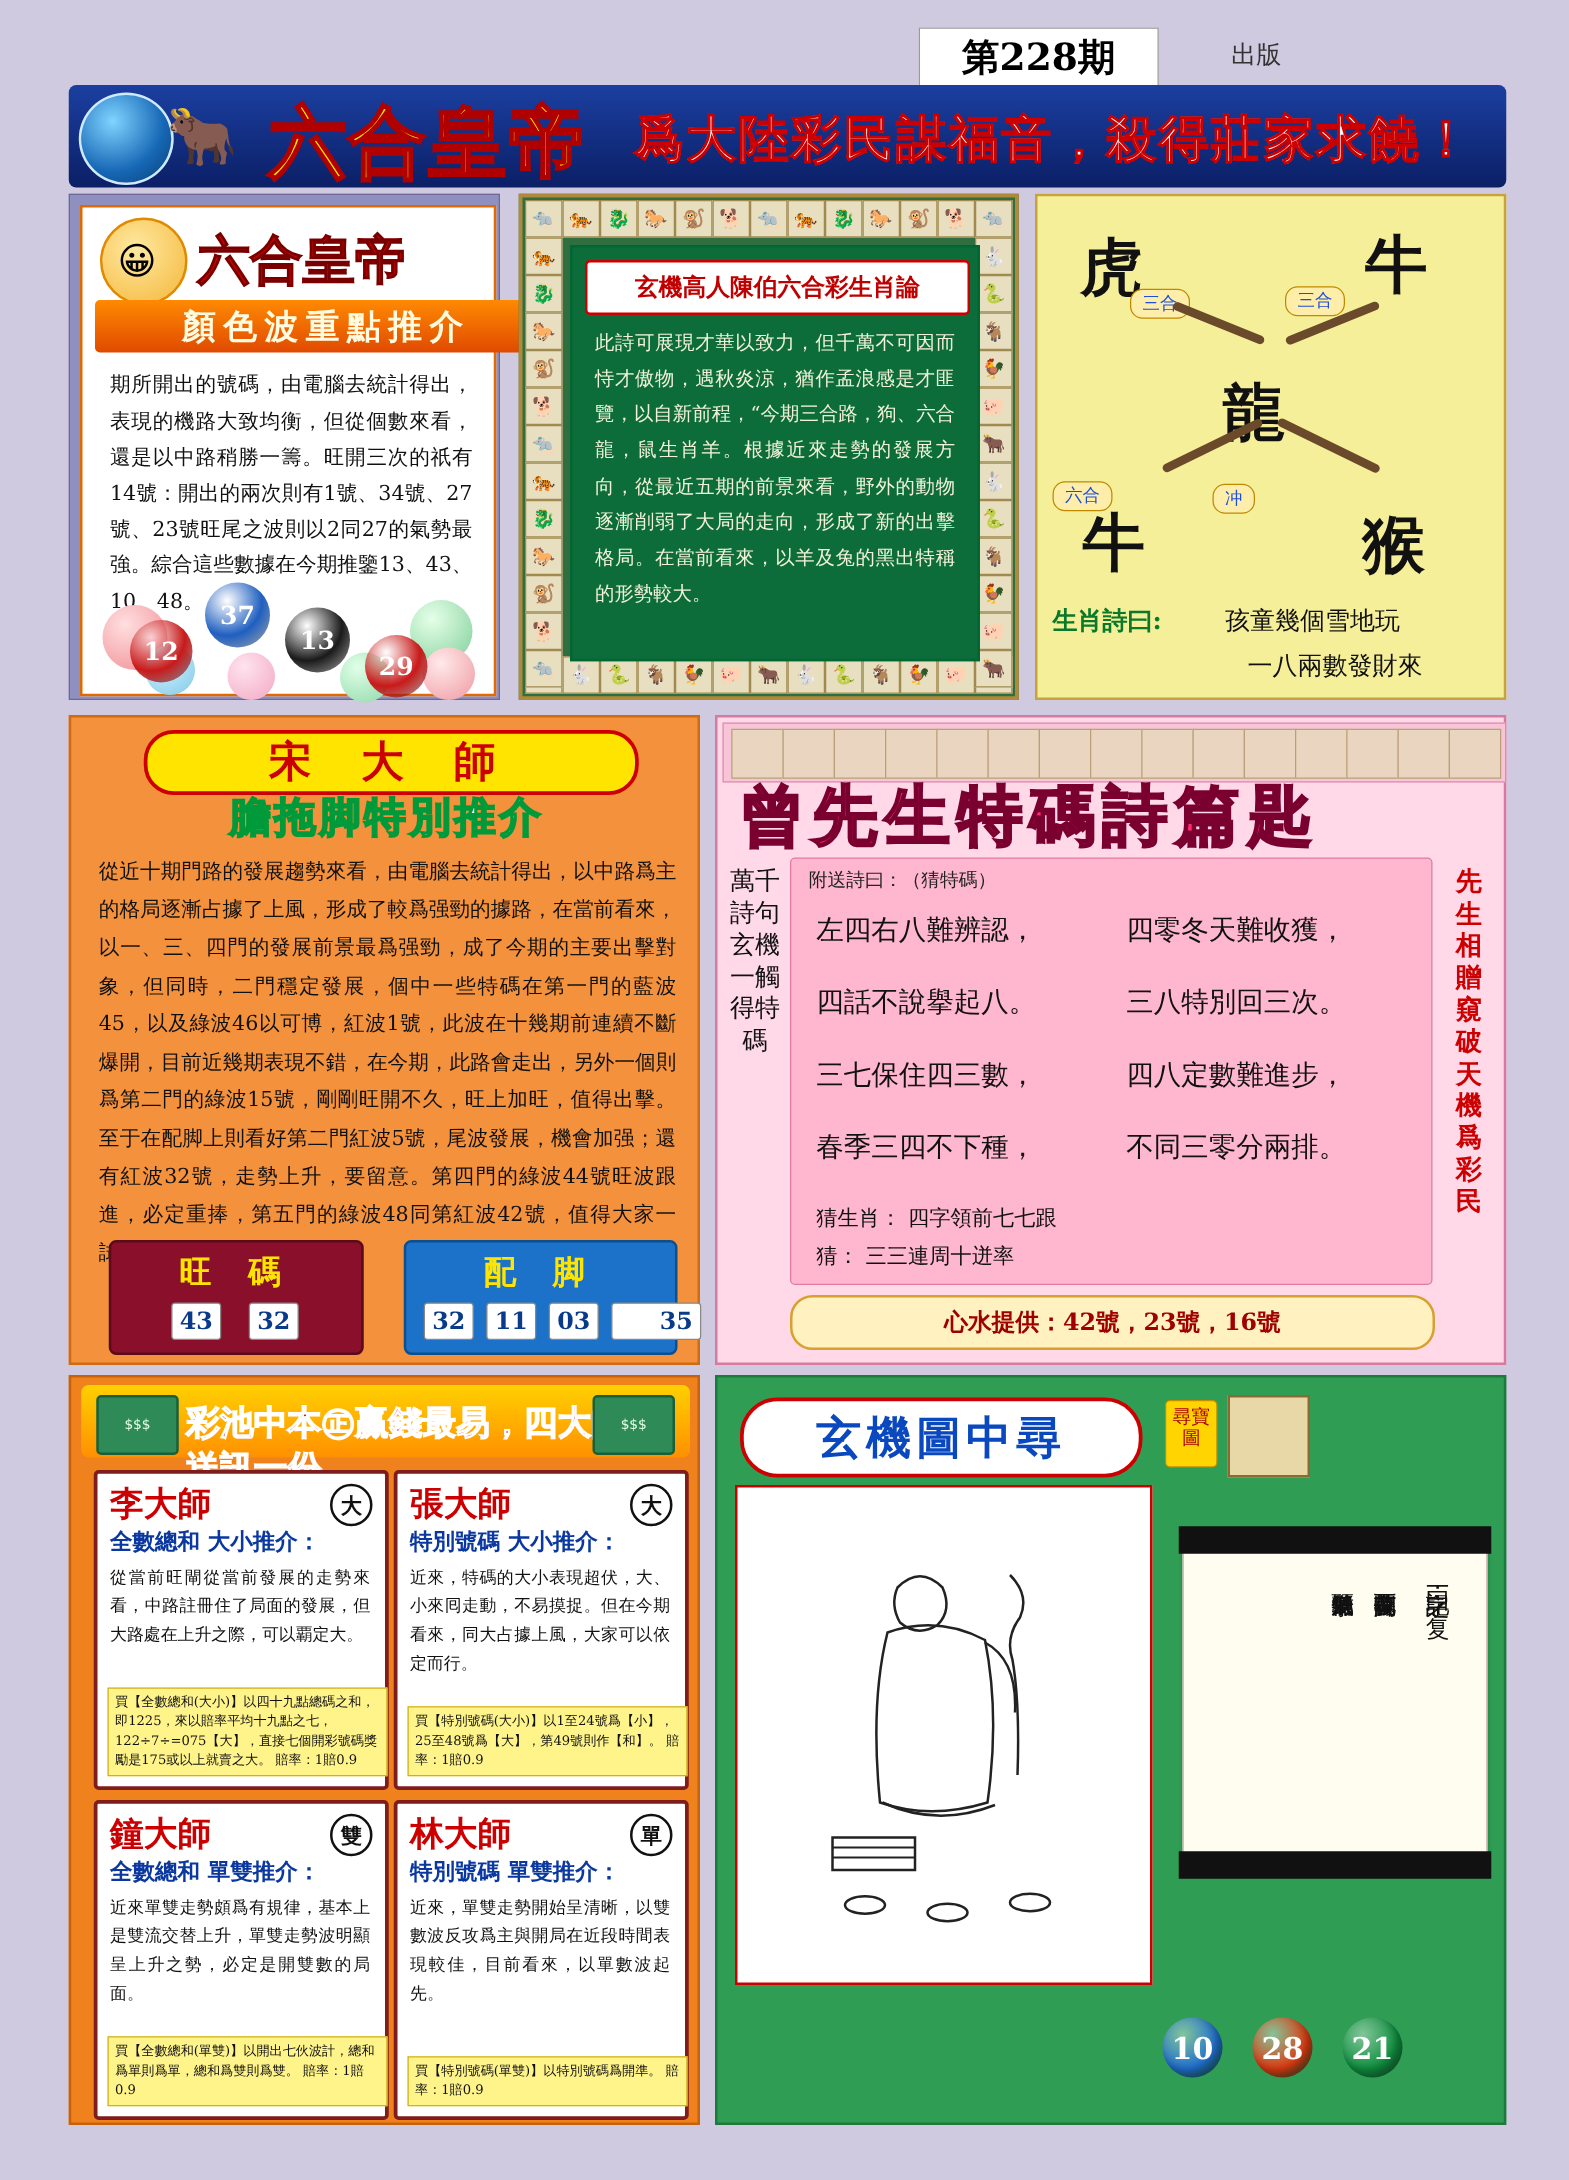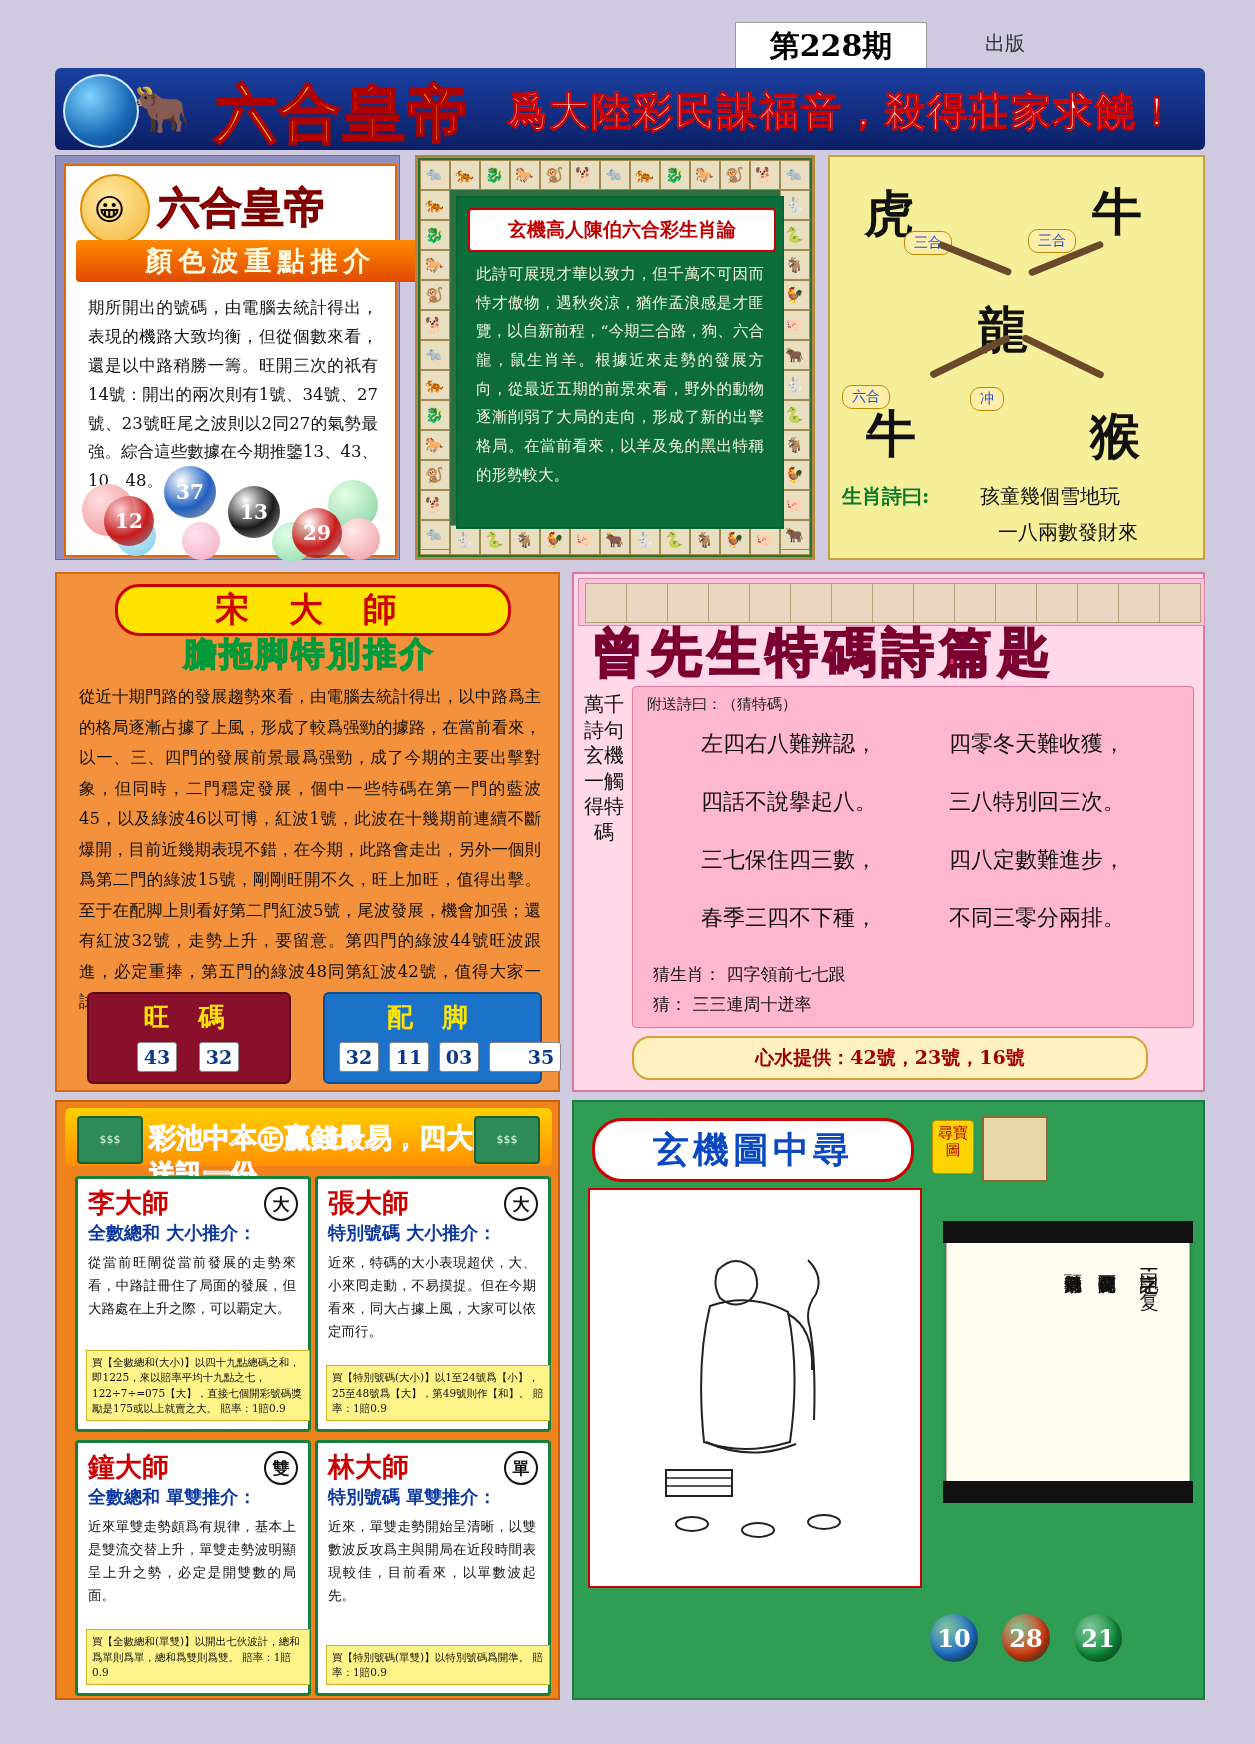--- a/index.html
+++ b/index.html
@@ -90,38 +90,38 @@
 
   .p-zeng{left:572px;top:572px;width:633px;height:520px;background:#ffd9e8;border:2px solid #d87aa0;}
   .zeng-strip{position:absolute;left:4px;top:4px;width:625px;height:46px;background:#f8c4d8;border:1px solid #e08ab0;}
   .zeng-strip .sq{position:absolute;width:40px;height:38px;top:4px;background:#ead6c0;border:1px solid #b9a07a;}
   .zeng-title{position:absolute;left:18px;top:44px;width:500px;font-size:52px;font-weight:bold;color:#ff2a6a;
               -webkit-text-stroke:2px #7a0030;font-family:"DejaVu Serif","Liberation Serif",serif;letter-spacing:6px;}
   .vrail-l{position:absolute;left:10px;top:118px;width:40px;font-size:20px;line-height:1.28;color:#111;text-align:center;
            font-family:"DejaVu Serif","Liberation Serif",serif;}
   .vrail-r{position:absolute;right:8px;top:118px;width:40px;font-size:21px;line-height:1.22;color:#cc0000;text-align:center;font-weight:bold;
            font-family:"DejaVu Serif","Liberation Serif",serif;}
-  .zeng-card{position:absolute;left:58px;top:112px;width:512px;height:340px;background:#ffb6cf;border:1px solid #e07aa0;border-radius:4px;padding-left:48px;}
+  .zeng-card{position:absolute;left:58px;top:112px;width:512px;height:340px;background:#ffb6cf;border:1px solid #e07aa0;border-radius:4px;}
   .zeng-note{position:absolute;left:14px;top:8px;font-size:15px;color:#222;font-family:"DejaVu Serif","Liberation Serif",serif;}
   .zrow{position:absolute;width:100%;height:48px;}
   .zcolA{position:absolute;left:20px;font-size:22px;color:#111;font-family:"DejaVu Serif","Liberation Serif",serif;}
   .zcolB{position:absolute;left:268px;font-size:22px;color:#111;font-family:"DejaVu Serif","Liberation Serif",serif;}
   .zguess{position:absolute;left:20px;font-size:17px;color:#111;font-family:"DejaVu Serif","Liberation Serif",serif;}
   .zeng-foot{position:absolute;left:58px;top:462px;width:512px;height:40px;background:#fff1c0;border:2px solid #d8a030;border-radius:18px;
              display:flex;align-items:center;justify-content:center;font-size:19px;color:#a00000;font-weight:bold;
              font-family:"DejaVu Serif","Liberation Serif",serif;}
 
   
   .p-masters{left:55px;top:1100px;width:505px;height:600px;background:#f0821e;border:2px solid #c8620a;}
   .mb-head{position:absolute;left:8px;top:6px;width:487px;height:58px;background:linear-gradient(#ffd000,#ff9000);border-radius:6px;}
   .mb-head b{position:absolute;left:84px;top:12px;font-size:27px;font-weight:bold;color:#d40000;-webkit-text-stroke:1px #fff;
              font-family:"DejaVu Serif","Liberation Serif",serif;}
   .money{position:absolute;width:62px;height:44px;background:#2e8b57;border:2px solid #18603a;border-radius:4px;color:#e8ffe8;
          font-size:11px;text-align:center;line-height:44px;}
-  .mcard{position:absolute;width:230px;height:250px;background:#ffffff;border:3px solid #15803d;border-radius:4px;}
+  .mcard{position:absolute;width:230px;height:250px;background:#ffffff;border:3px solid #7f1d1d;border-radius:4px;}
   .mc-name{position:absolute;left:10px;top:6px;font-size:27px;font-weight:bold;color:#cc0000;font-family:"DejaVu Serif","Liberation Serif",serif;}
   .mc-mark{position:absolute;right:10px;top:8px;width:30px;height:30px;border-radius:50%;border:2px solid #111;
            display:flex;align-items:center;justify-content:center;font-size:17px;font-weight:bold;color:#111;
            font-family:"DejaVu Serif","Liberation Serif",serif;}
   .mc-sub{position:absolute;left:10px;top:42px;font-size:18px;font-weight:bold;color:#0a38a0;font-family:"DejaVu Serif","Liberation Serif",serif;}
   .mc-body{position:absolute;left:10px;top:72px;width:208px;font-size:13.5px;line-height:1.7;color:#111;text-align:justify;
            font-family:"DejaVu Serif","Liberation Serif",serif;}
   .mc-foot{position:absolute;left:8px;bottom:8px;width:212px;background:#fff48a;border:1px solid #d0b020;padding:4px 5px;
            font-size:10.5px;line-height:1.45;color:#111;font-family:"DejaVu Serif","Liberation Serif",serif;}
 

